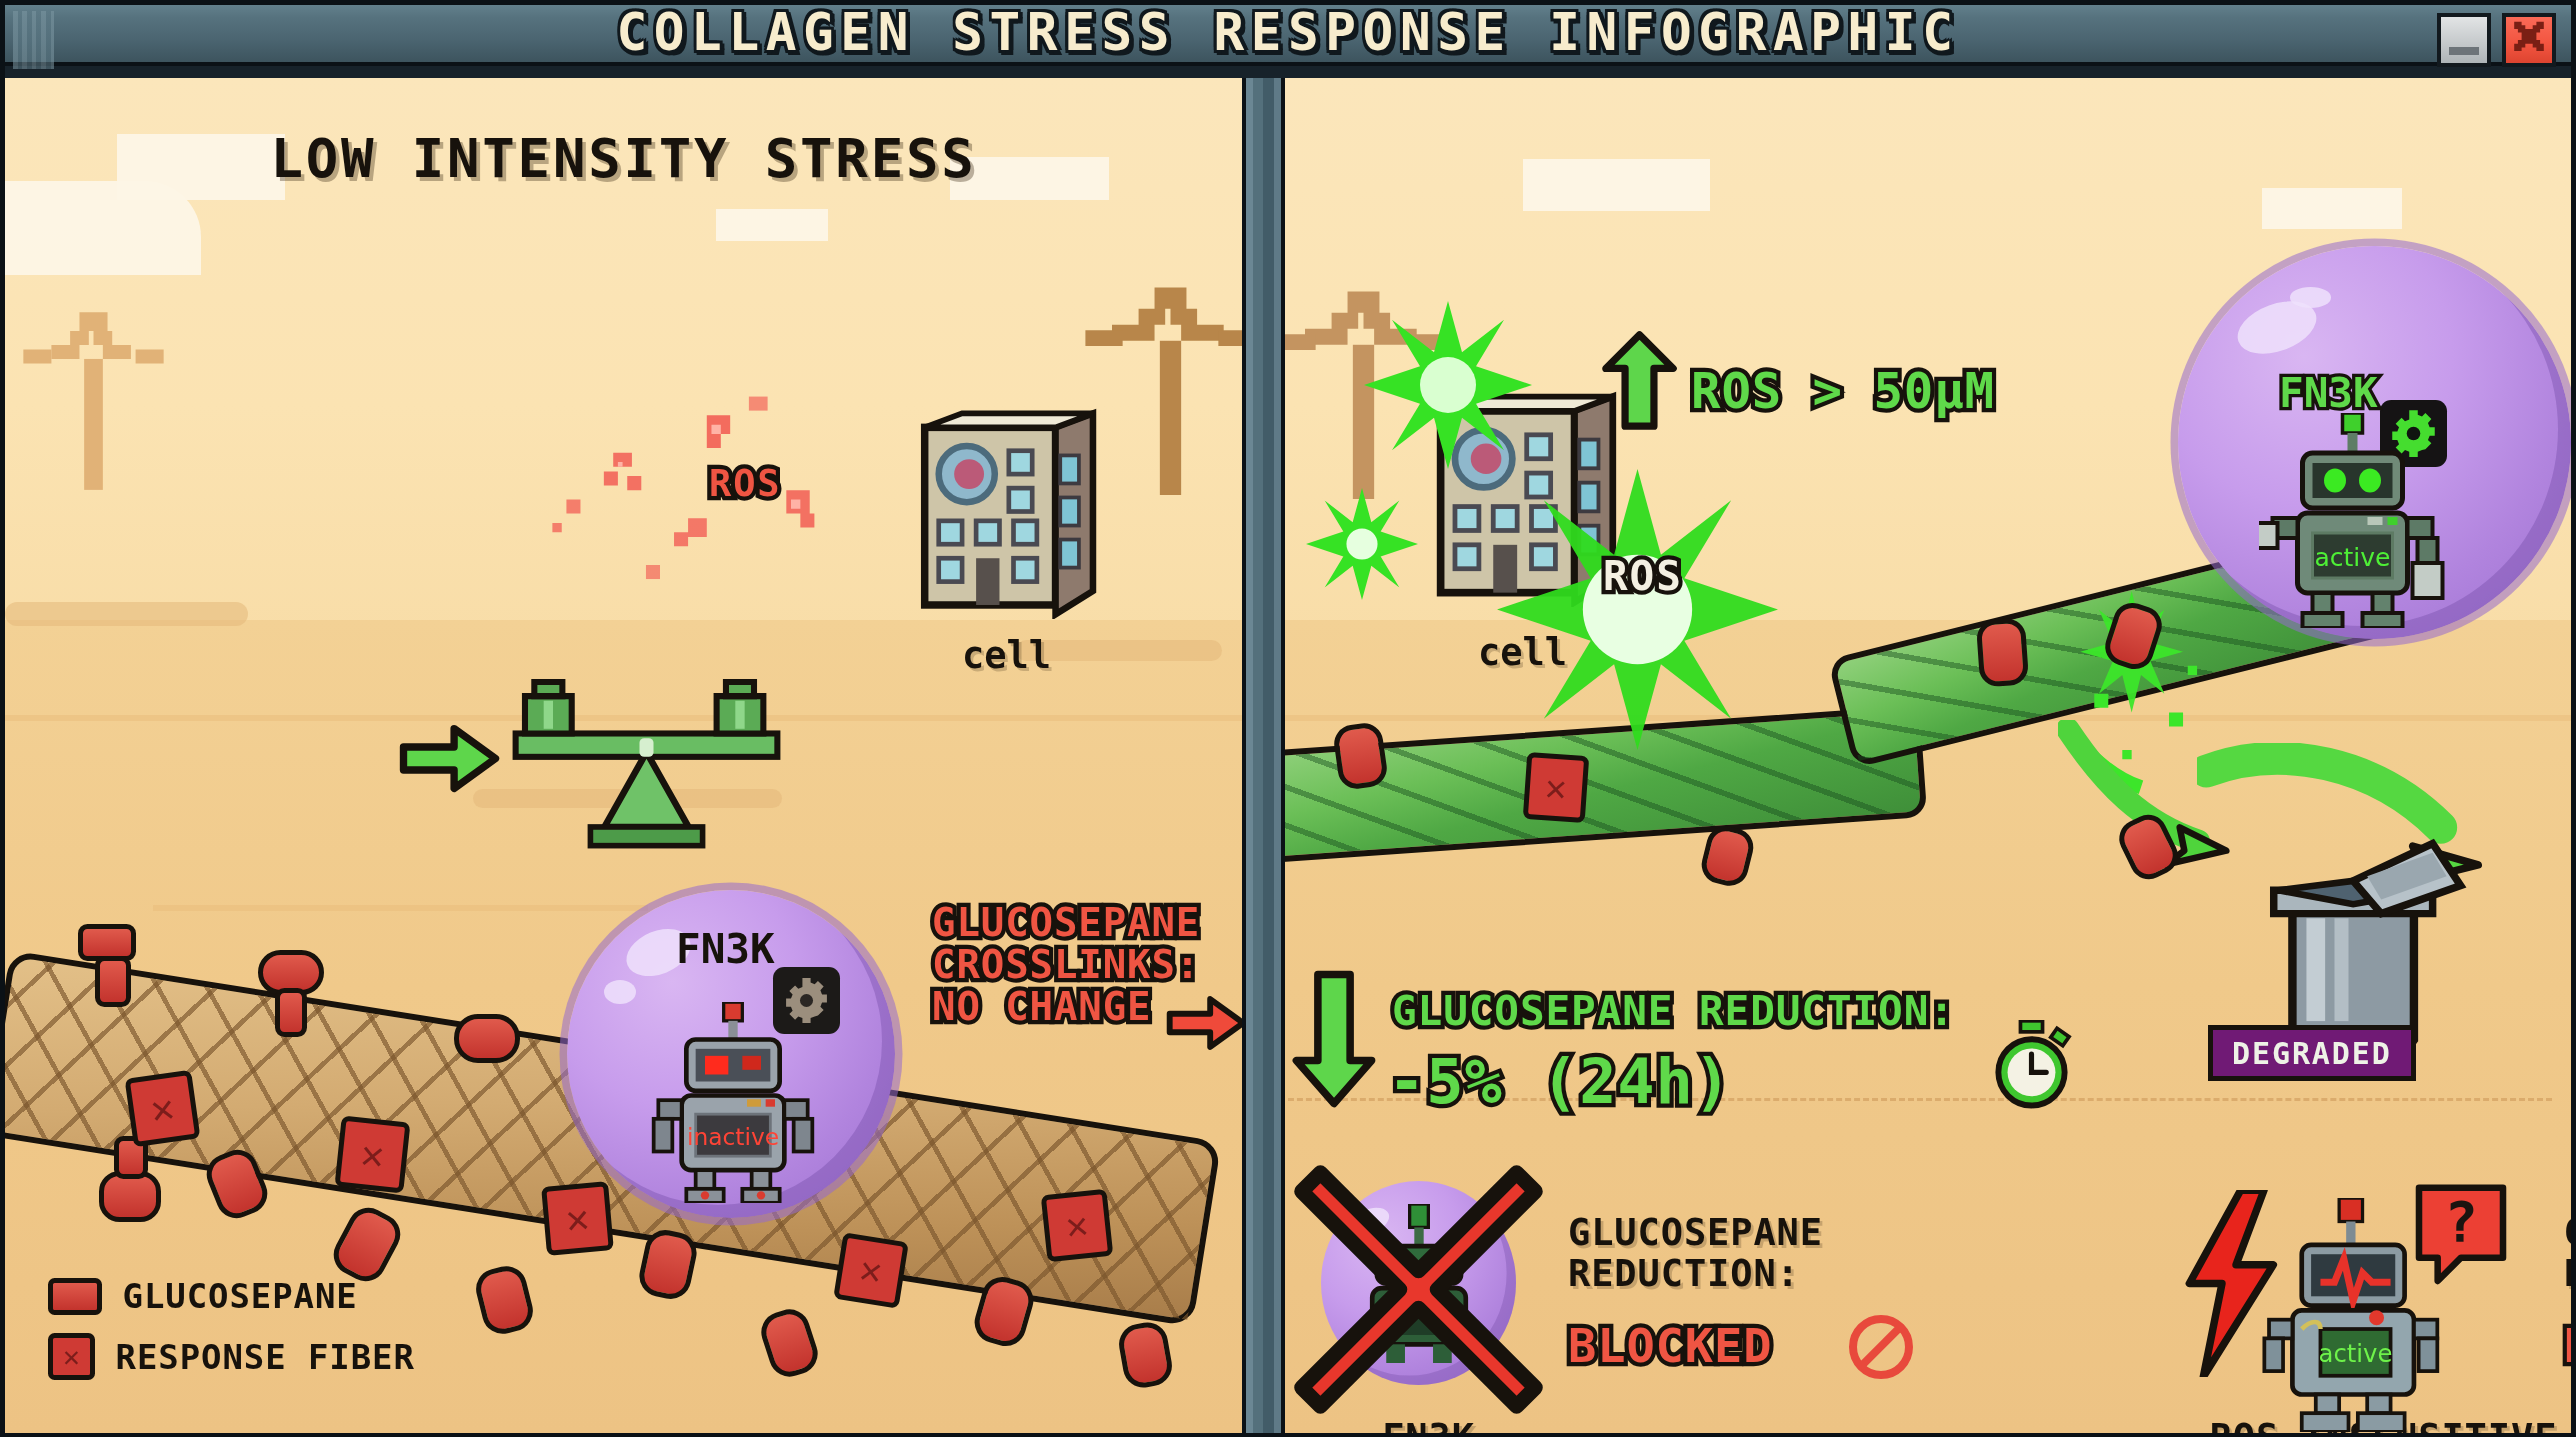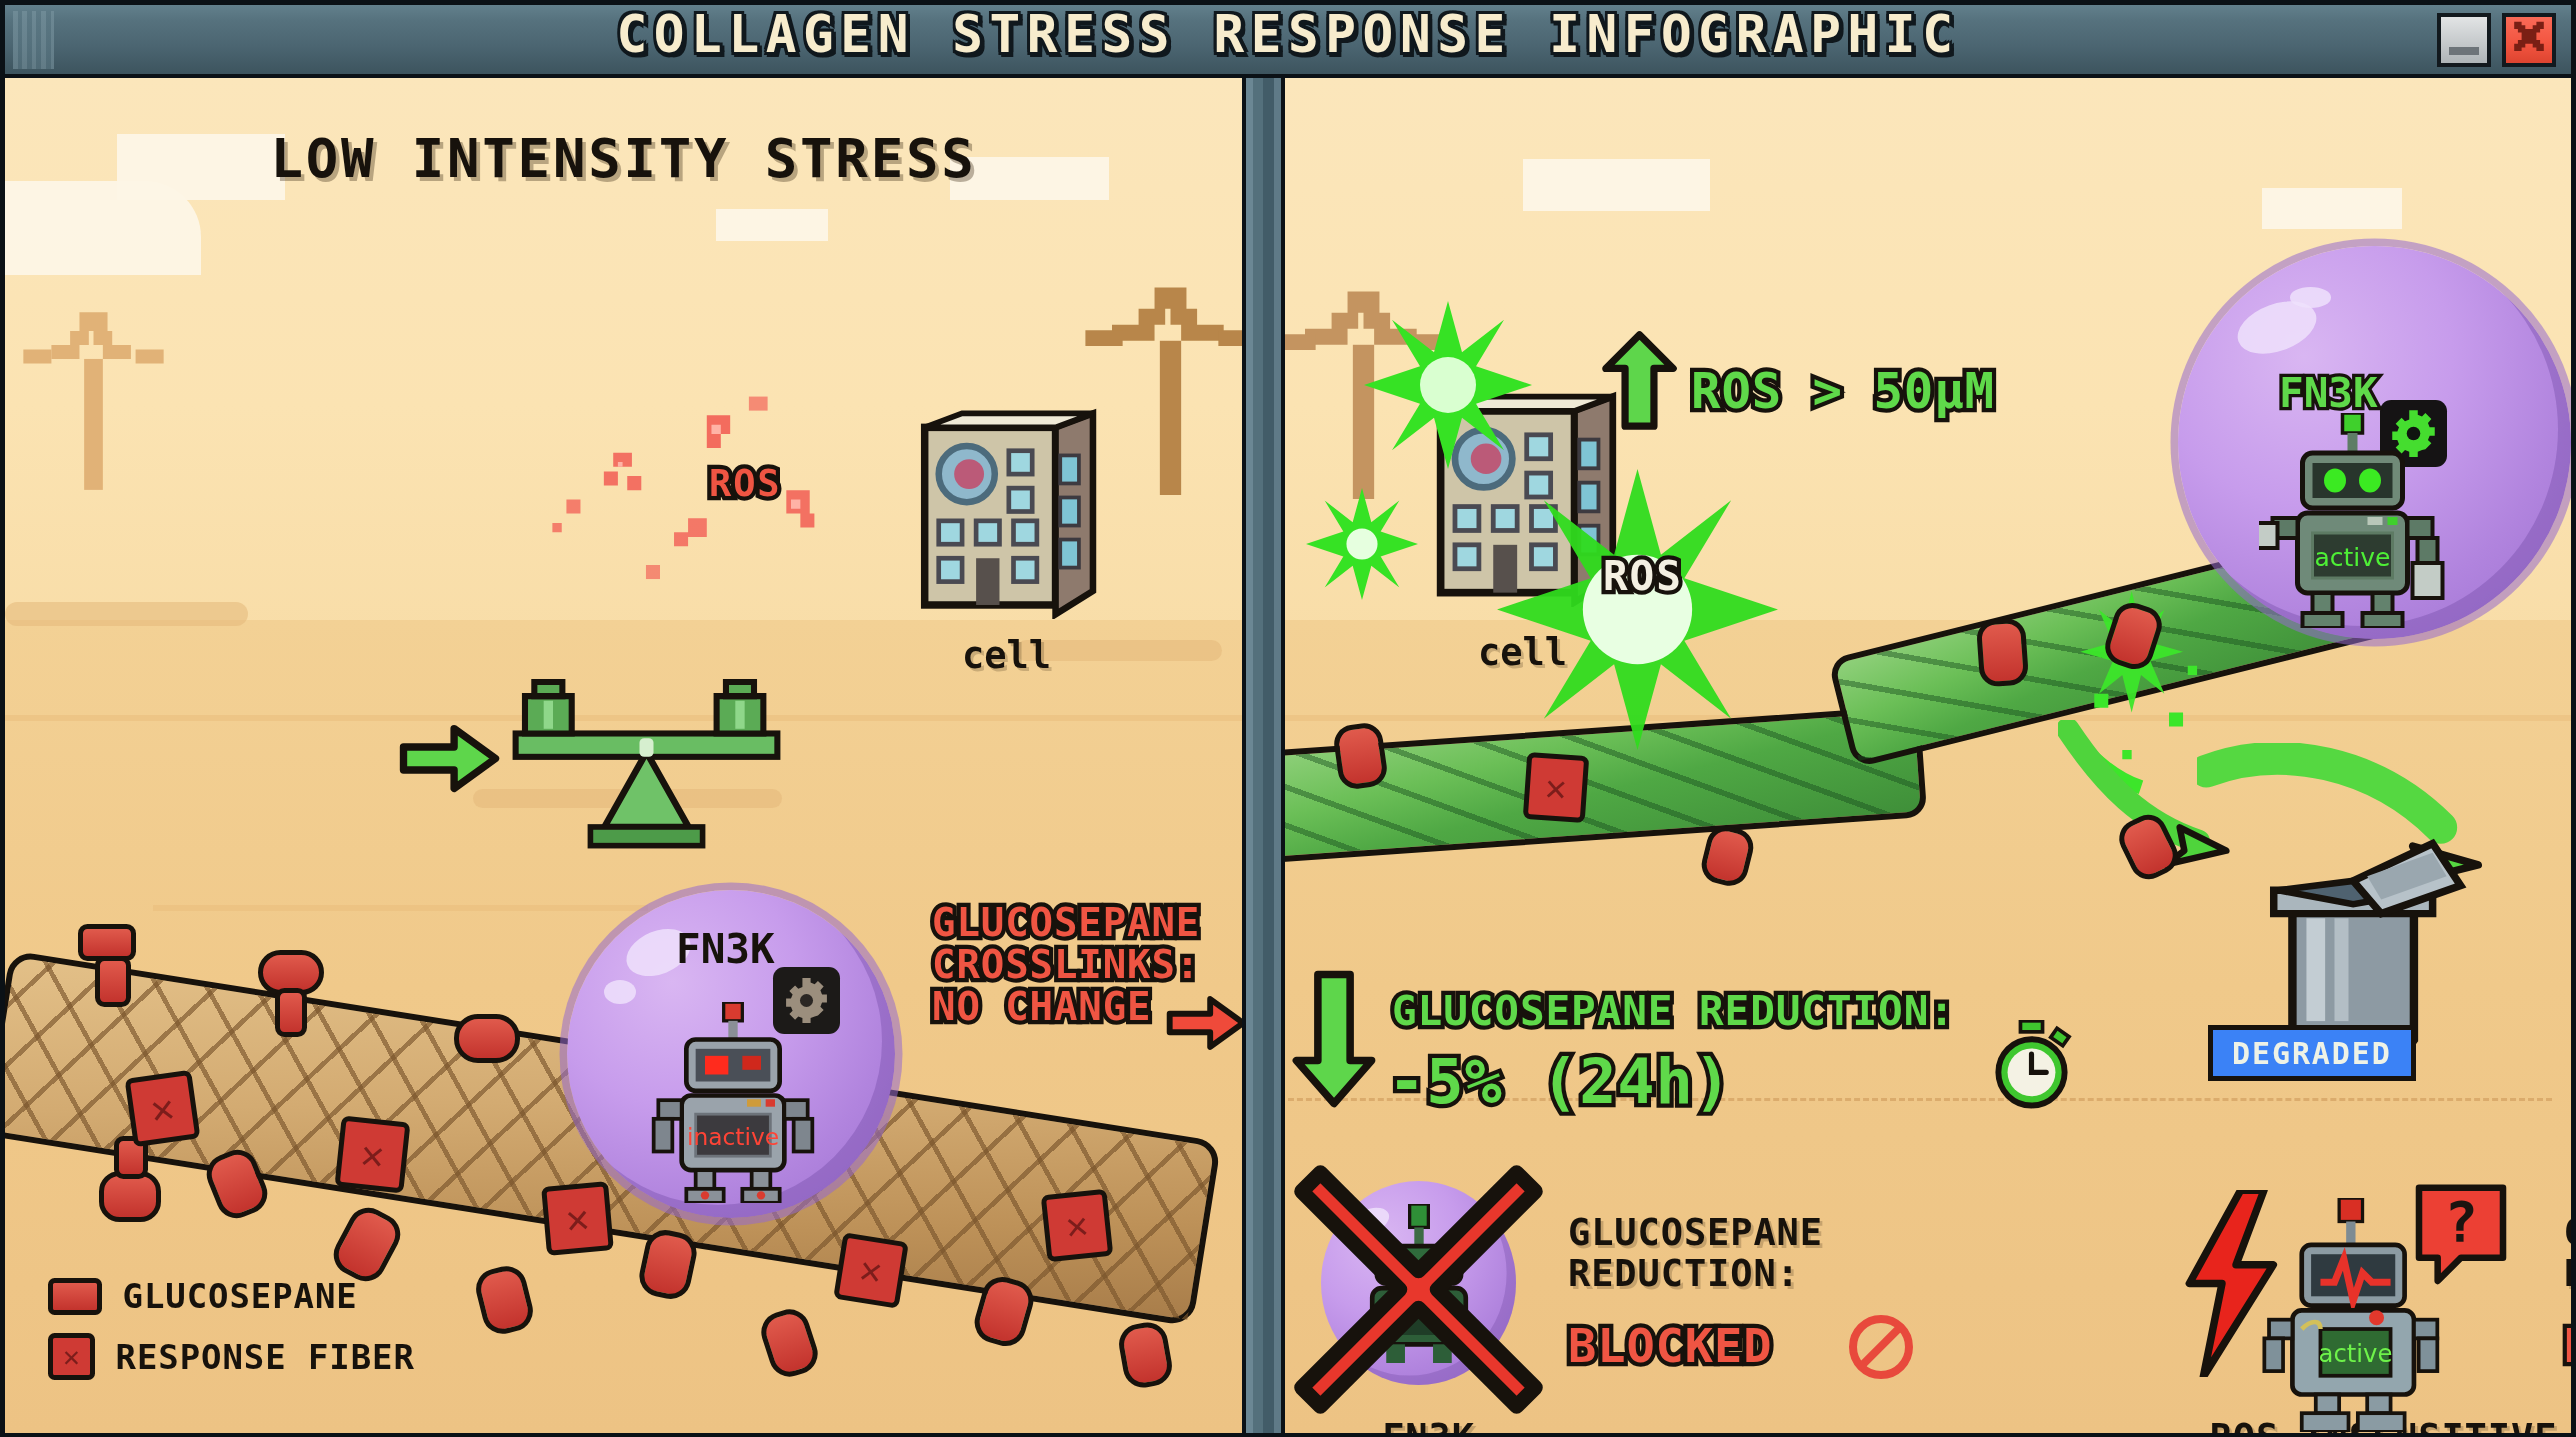--- a/index.html
+++ b/index.html
@@ -8,24 +8,24 @@
 
   
   #window {
     position:relative; width:2576px; height:1438px;
     background:#17222a;
     border:5.6px solid #0b1116;
   }
 
   
   #titlebar {
-    position:absolute; left:0; top:0; width:100%; height:73px;
+    position:absolute; left:0; top:0; width:100%; height:61px;
     background:linear-gradient(180deg,#62808c 0%,#56727e 22%,#4b6571 60%,#3d545e 100%);
     border-bottom:4.7px solid #0b1116;
-    display:flex; align-items:flex-start; justify-content:center;
+    display:flex; align-items:flex-end; justify-content:center;
   }
   #titlebar::before{
     content:""; position:absolute; left:7.5px; top:5.6px; width:41px; height:58px;
     background:repeating-linear-gradient(90deg,#7d98a3 0 4.7px,#5d7a86 4.7px 9.4px);
     opacity:.55;
   }
   #title-text {
     font-family:"DejaVu Sans Mono", monospace;
     font-size:51px; font-weight:bold; letter-spacing:6.6px;
     color:#f7eccd;
@@ -154,21 +154,21 @@
   #legend { position:absolute; left:43px; bottom:36px; z-index:30; }
   .leg-row{ display:flex; align-items:center; gap:20.6px; margin-bottom:17px; }
   .leg-sw{ width:54px; height:37px; border:5.6px solid #17120c; border-radius:6.6px; }
   .leg-sw.pill{ position:static; background:linear-gradient(180deg,#e05a4c,#c3332d); }
   .leg-sw.xsq{ position:static; background:#cf3a34; display:flex;align-items:center;justify-content:center;
                color:#7c1d1b;font-weight:bold;font-size:28px; width:47px;height:47px;}
   .leg-txt{ font-size:34px; font-weight:bold; color:#17120c; font-family:"DejaVu Sans Mono",monospace; letter-spacing:0.9px;}
 
   
   .badge-deg{
-    position:absolute; z-index:32; background:#3b82f6; border:5.6px solid #17120c;
+    position:absolute; z-index:32; background:#701a75; border:5.6px solid #17120c;
     padding:5.6px 19px; color:#eef2e6; font-size:30px; font-weight:bold;
     font-family:"DejaVu Sans Mono",monospace; letter-spacing:1.9px;
   }
   .hr-dot{
     position:absolute; height:0; border-top:3.7px dashed #d9a96a; z-index:15; opacity:.9;
   }
   .no-sign{
     position:absolute; z-index:30; border:8.4px solid #e8493c; border-radius:50%;
   }
   .no-sign::after{

